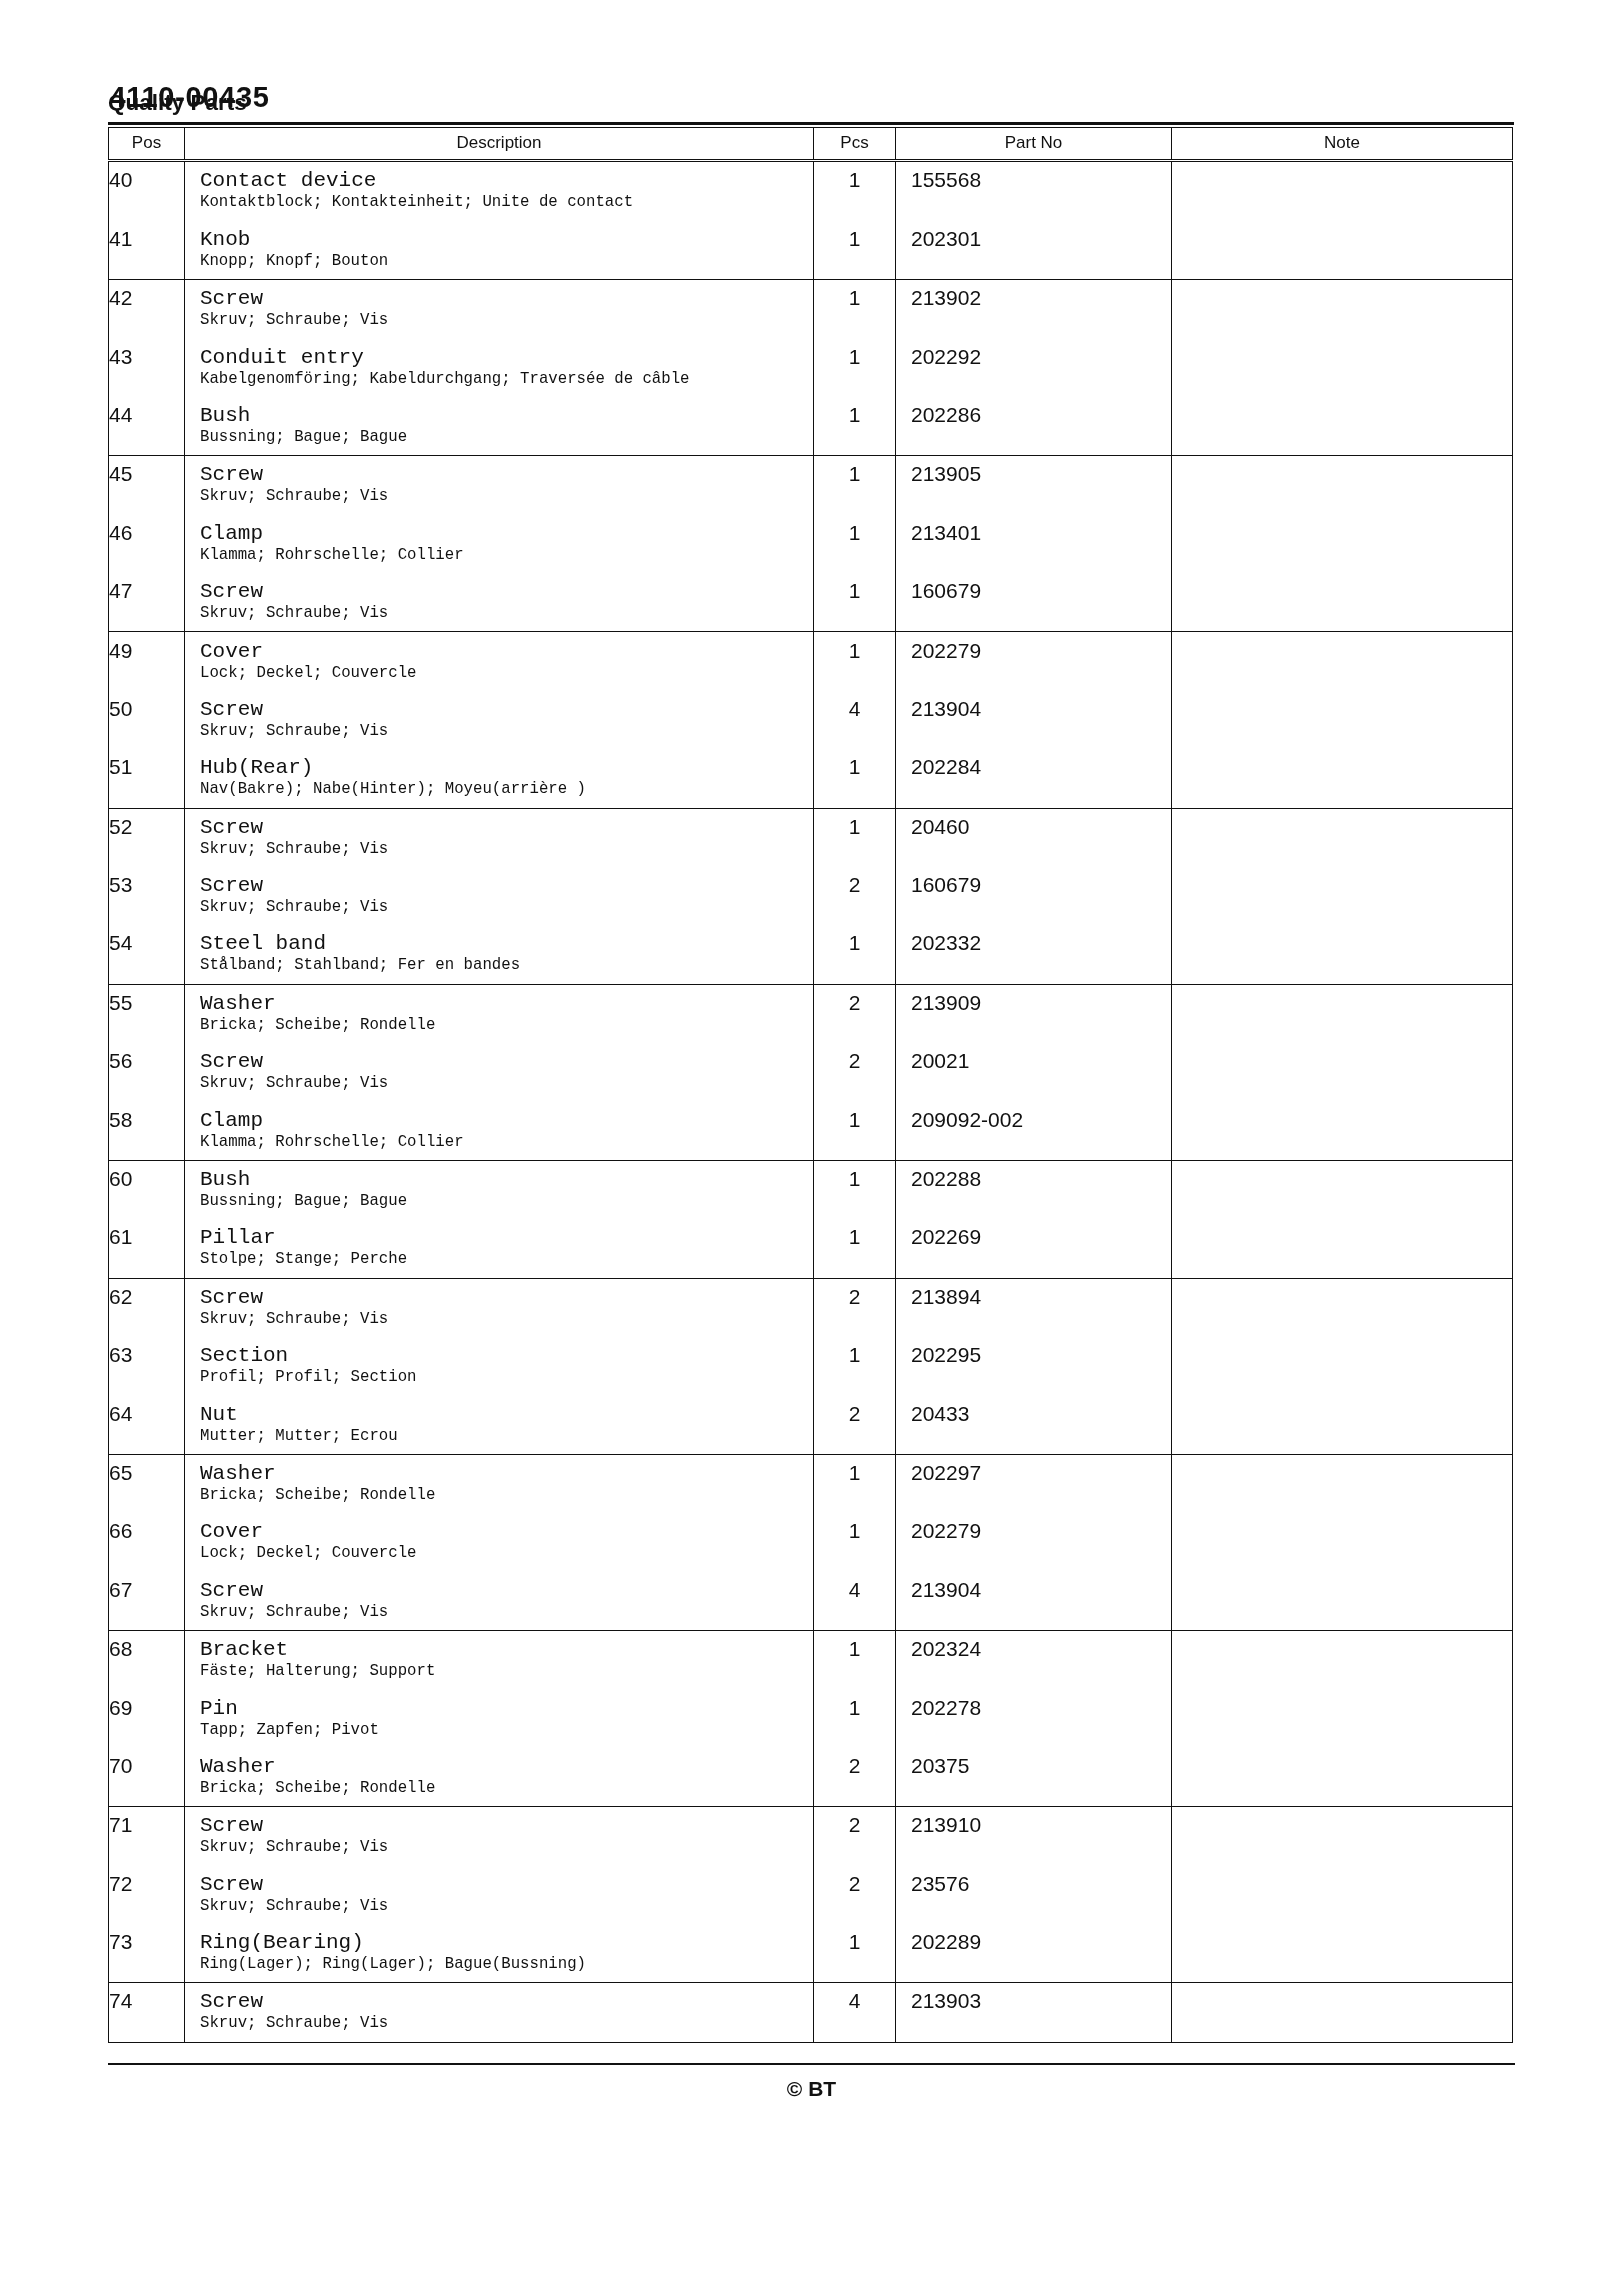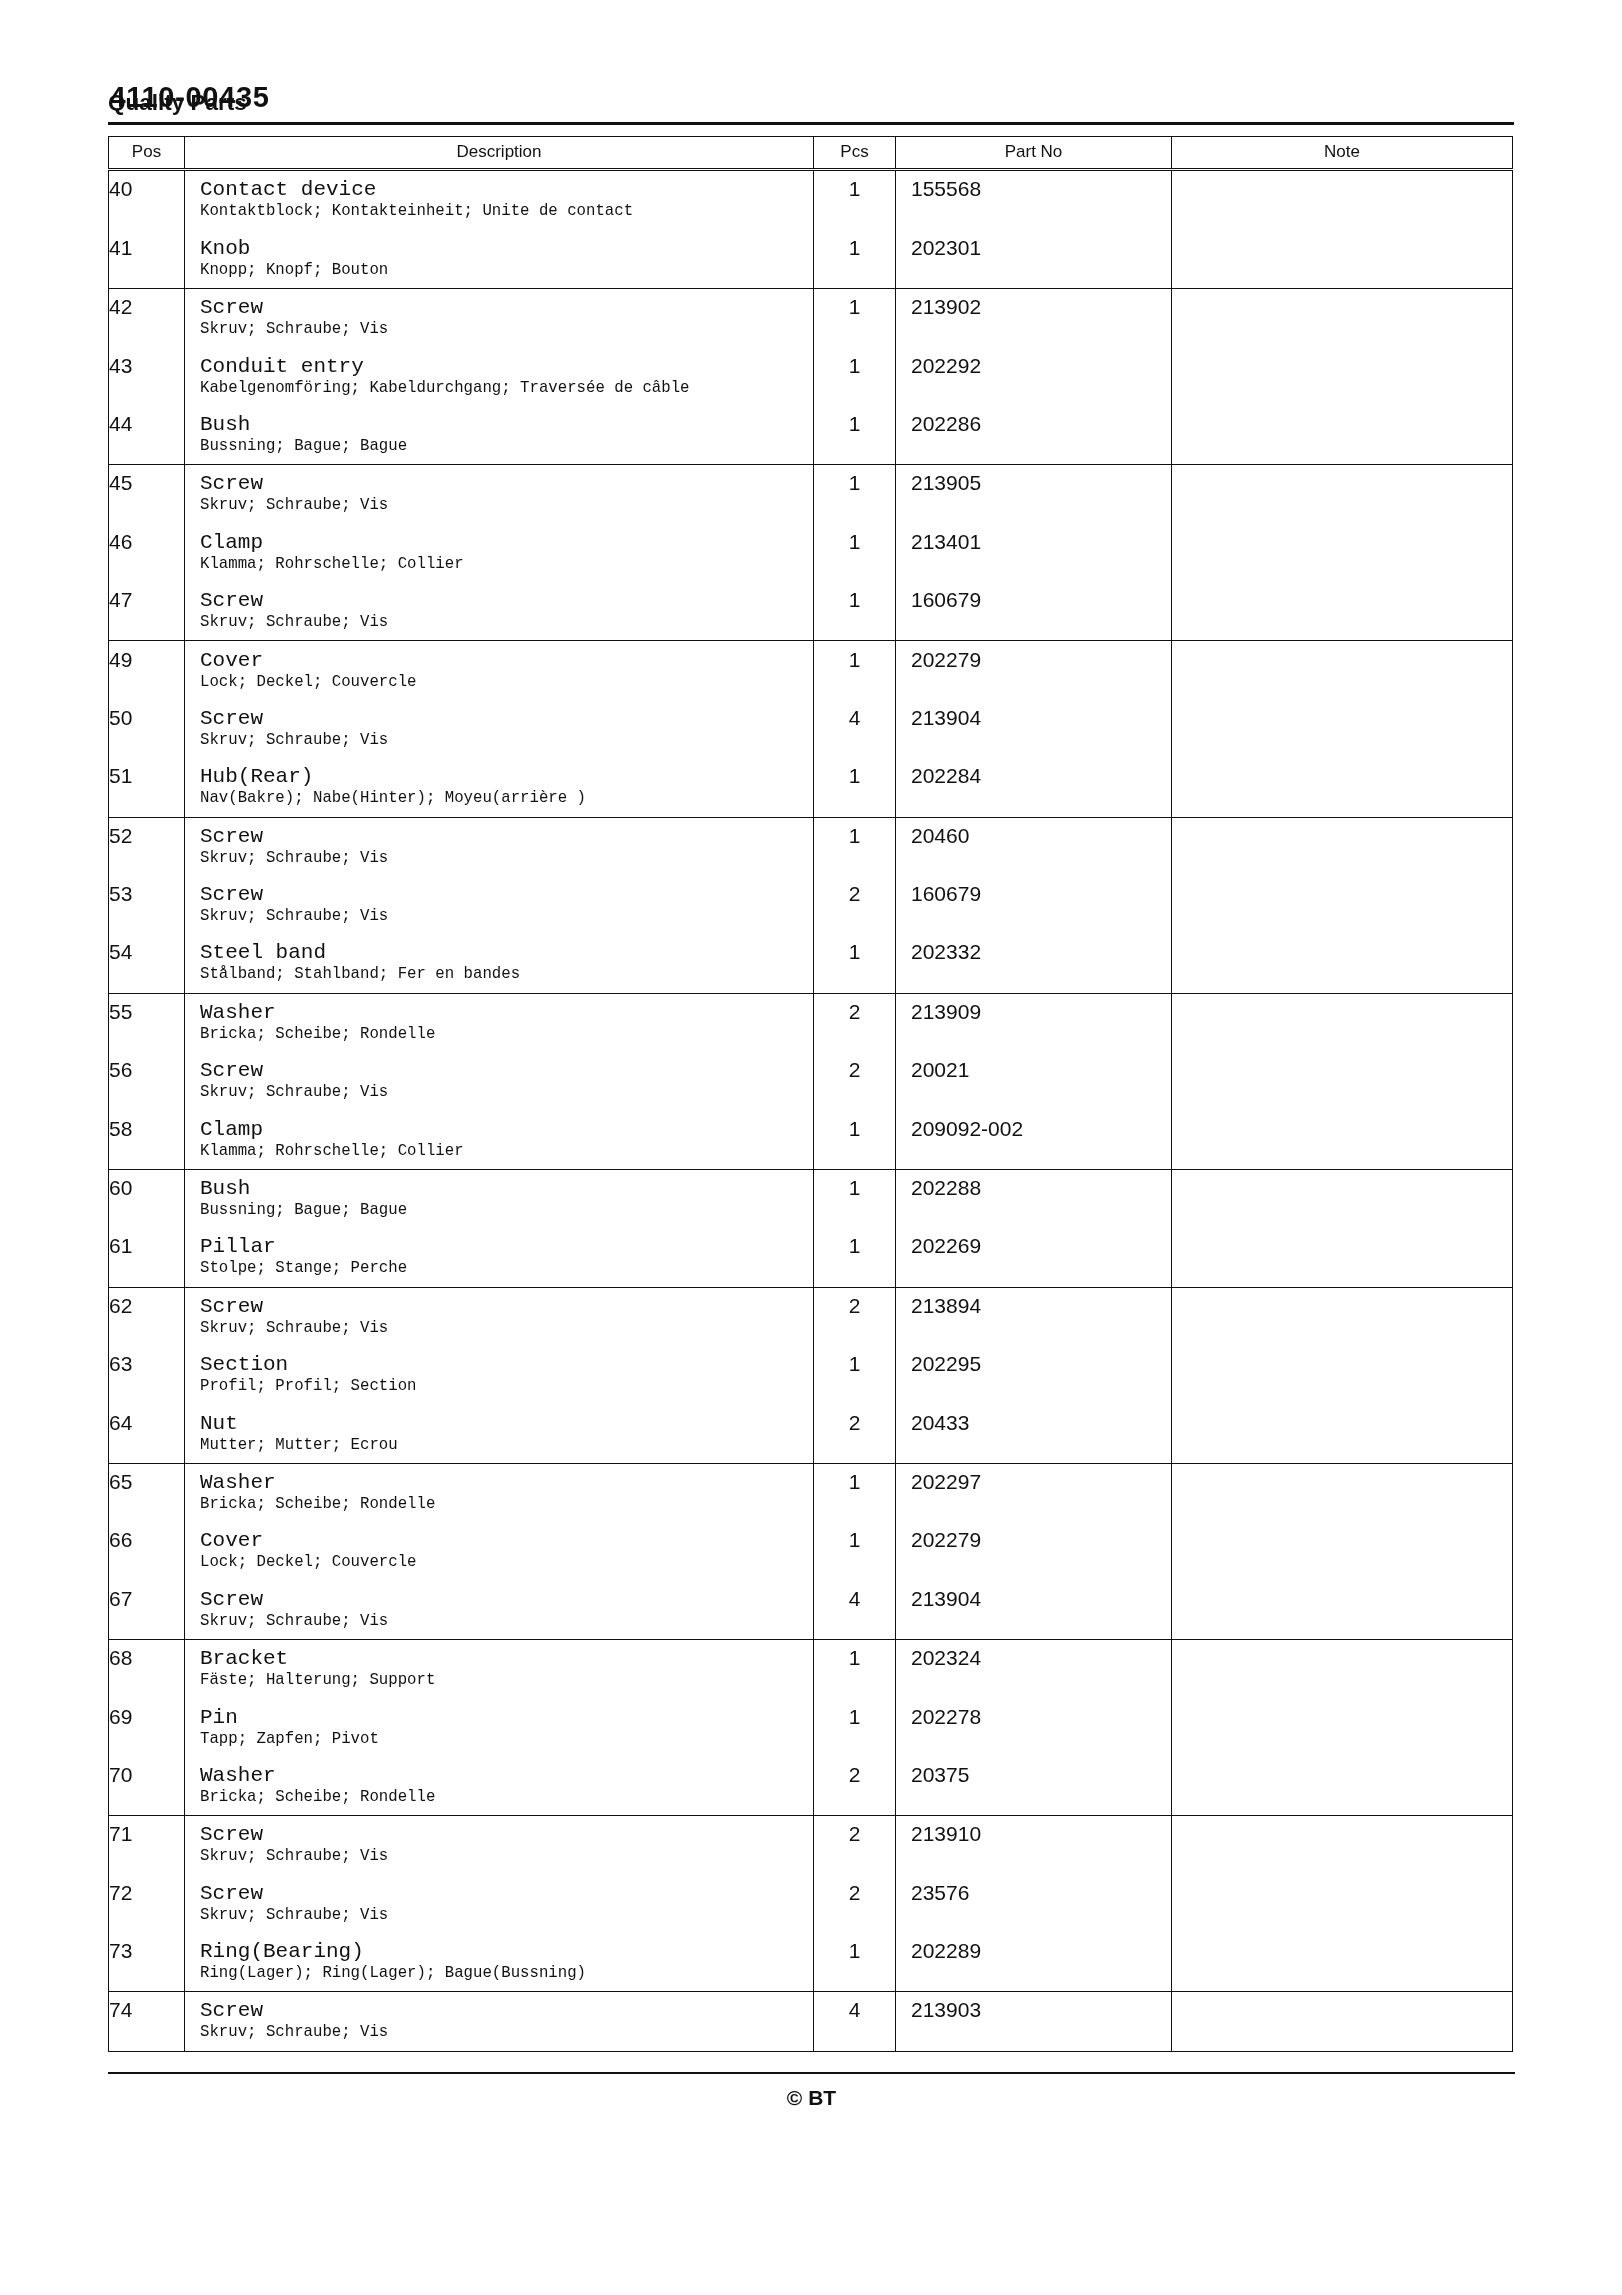--- a/index.html
+++ b/index.html
@@ -39,21 +39,21 @@
     font-weight: 700;
   }
   .header-rule {
     height: 2.7px;
     background: #111111;
     margin-top: 0;
   }
   
   table.parts-table {
     width: 1404px;
-    margin-top: 11px;
+    margin-top: 2px;
     border-collapse: collapse;
     table-layout: fixed;
     border: 1.4px solid #111111;
   }
   th, td {
     border-left: 1.4px solid #111111;
     border-right: 1.4px solid #111111;
     vertical-align: top;
   }
   thead th {

